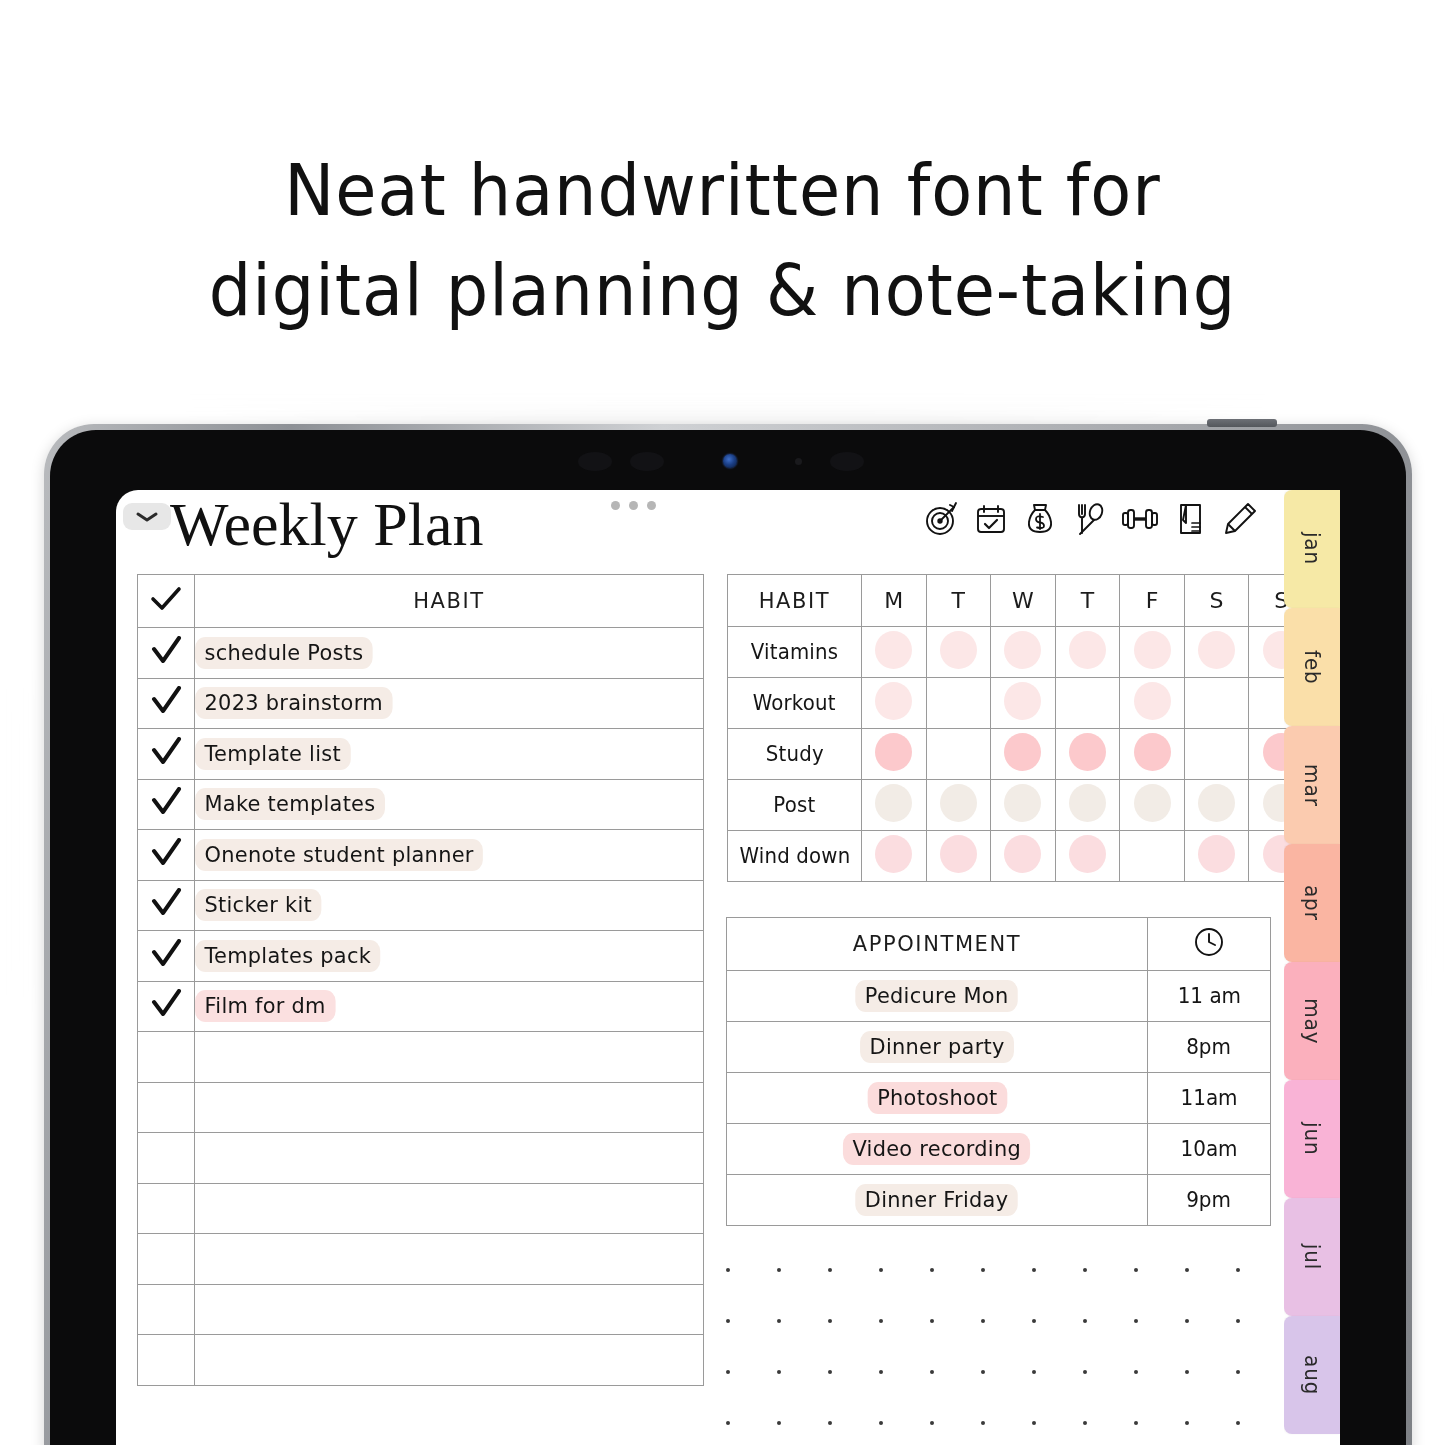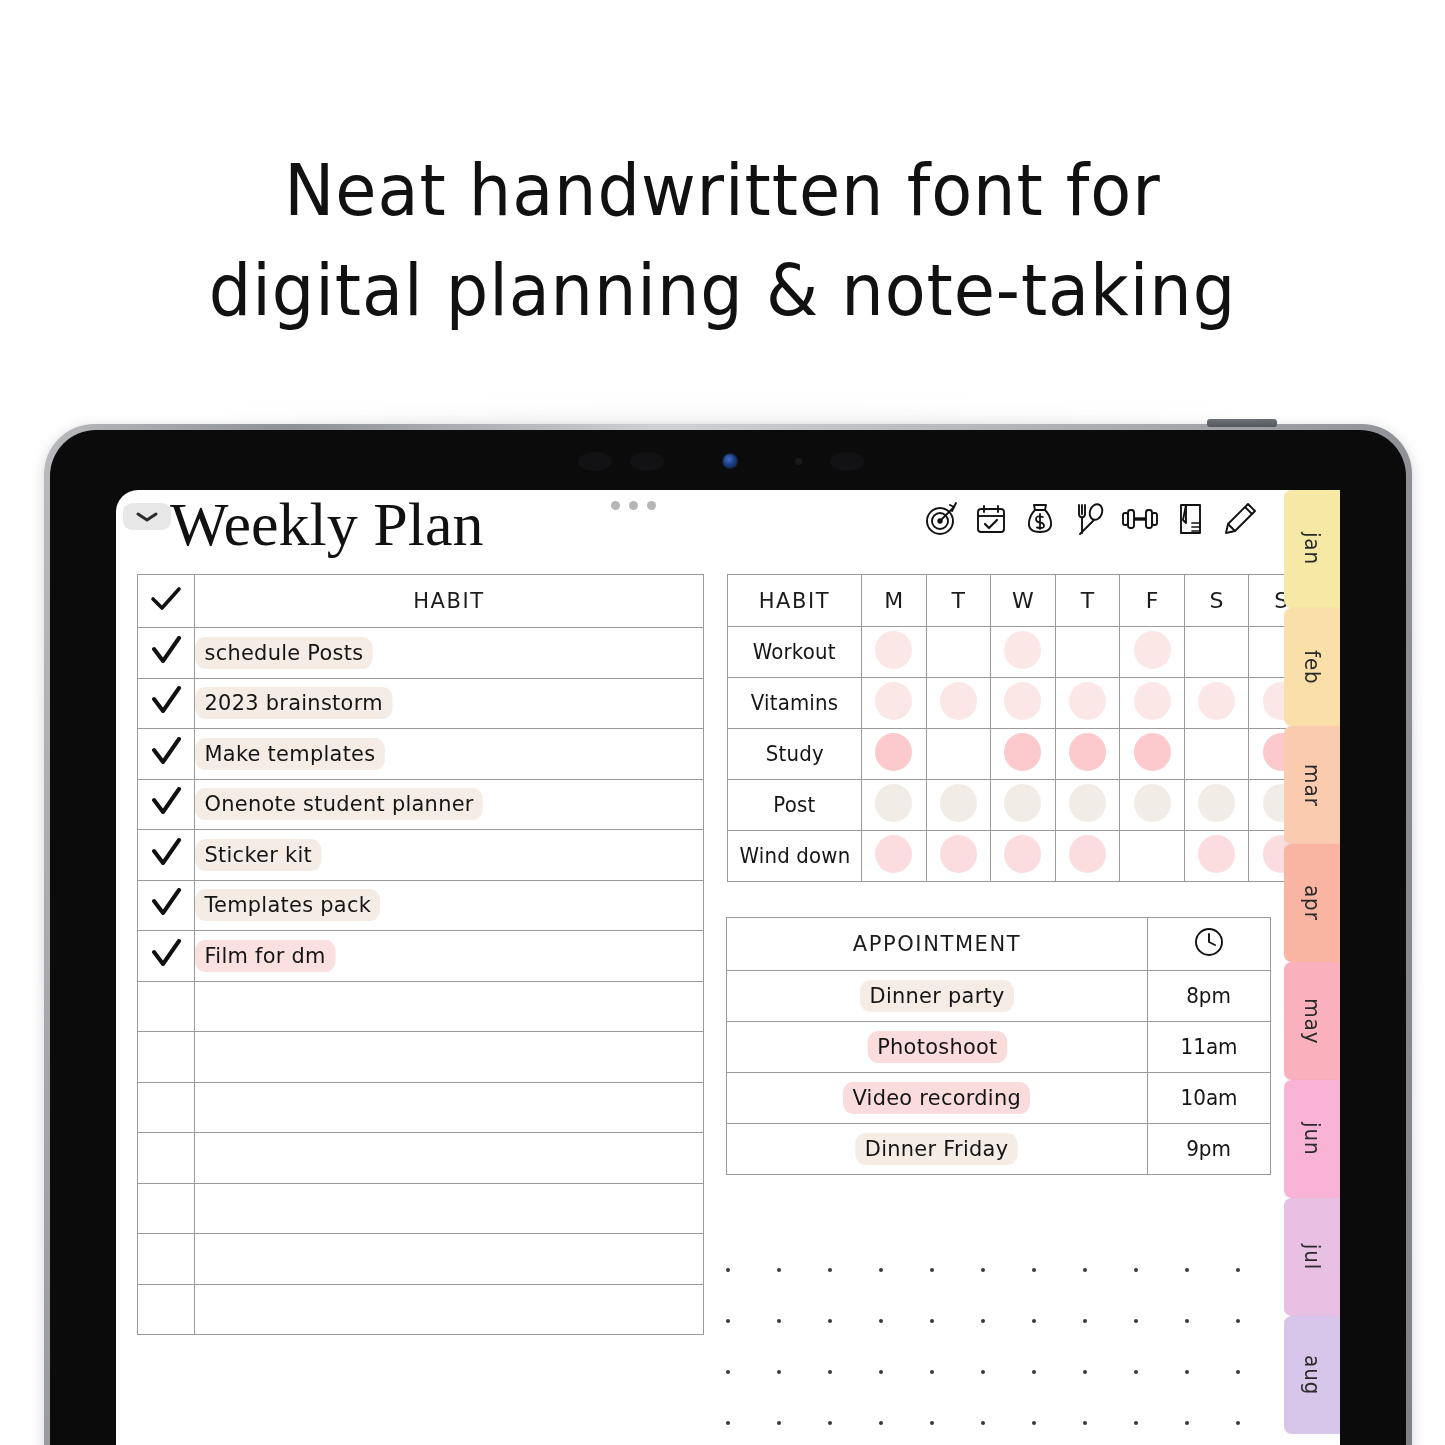--- a/index.html
+++ b/index.html
@@ -486,20 +486,26 @@
         <tr>
           <td class="col-check check-cell"><svg width="34" height="30" viewBox="0 0 34 30">
               <path d="M5 13 L14 25 L30 2" fill="none" stroke="#111" stroke-width="4" stroke-linecap="round" stroke-linejoin="round"></path>
             </svg></td>
           <td class="task-cell"><span class="task-text" style="background: rgb(245, 236, 230);">2023 brainstorm</span></td>
         </tr>
         <tr>
           <td class="col-check check-cell"><svg width="34" height="30" viewBox="0 0 34 30">
               <path d="M5 13 L14 25 L30 2" fill="none" stroke="#111" stroke-width="4" stroke-linecap="round" stroke-linejoin="round"></path>
             </svg></td>
+          <td class="task-cell"><span class="task-text" style="background: rgb(245, 236, 230);">Template list</span></td>
+        </tr>
+        <tr>
+          <td class="col-check check-cell"><svg width="34" height="30" viewBox="0 0 34 30">
+              <path d="M5 13 L14 25 L30 2" fill="none" stroke="#111" stroke-width="4" stroke-linecap="round" stroke-linejoin="round"></path>
+            </svg></td>
           <td class="task-cell"><span class="task-text" style="background: rgb(245, 236, 230);">Make templates</span></td>
         </tr>
         <tr>
           <td class="col-check check-cell"><svg width="34" height="30" viewBox="0 0 34 30">
               <path d="M5 13 L14 25 L30 2" fill="none" stroke="#111" stroke-width="4" stroke-linecap="round" stroke-linejoin="round"></path>
             </svg></td>
           <td class="task-cell"><span class="task-text" style="background: rgb(245, 236, 230);">Onenote student planner</span></td>
         </tr>
         <tr>
           <td class="col-check check-cell"><svg width="34" height="30" viewBox="0 0 34 30">
@@ -558,38 +564,38 @@
         <th class="th-day">T</th>
         <th class="th-day">W</th>
         <th class="th-day">T</th>
         <th class="th-day">F</th>
         <th class="th-day">S</th>
         <th class="th-day">S</th>
       </tr>
     </thead>
     <tbody id="habit-body">
         <tr>
+          <td class="col-habit"><span class="habit-name">Vitamins</span></td>
+          <td><span class="habit-dot" style="background: rgb(252, 231, 231);"></span></td>
+          <td><span class="habit-dot" style="background: rgb(252, 231, 231);"></span></td>
+          <td><span class="habit-dot" style="background: rgb(252, 231, 231);"></span></td>
+          <td><span class="habit-dot" style="background: rgb(252, 231, 231);"></span></td>
+          <td><span class="habit-dot" style="background: rgb(252, 231, 231);"></span></td>
+          <td><span class="habit-dot" style="background: rgb(252, 231, 231);"></span></td>
+          <td><span class="habit-dot" style="background: rgb(252, 231, 231);"></span></td>
+        </tr>
+        <tr>
           <td class="col-habit"><span class="habit-name">Workout</span></td>
           <td><span class="habit-dot" style="background: rgb(252, 231, 231);"></span></td>
           <td></td>
           <td><span class="habit-dot" style="background: rgb(252, 231, 231);"></span></td>
           <td></td>
           <td><span class="habit-dot" style="background: rgb(252, 231, 231);"></span></td>
           <td></td>
           <td></td>
-        </tr>
-        <tr>
-          <td class="col-habit"><span class="habit-name">Vitamins</span></td>
-          <td><span class="habit-dot" style="background: rgb(252, 231, 231);"></span></td>
-          <td><span class="habit-dot" style="background: rgb(252, 231, 231);"></span></td>
-          <td><span class="habit-dot" style="background: rgb(252, 231, 231);"></span></td>
-          <td><span class="habit-dot" style="background: rgb(252, 231, 231);"></span></td>
-          <td><span class="habit-dot" style="background: rgb(252, 231, 231);"></span></td>
-          <td><span class="habit-dot" style="background: rgb(252, 231, 231);"></span></td>
-          <td><span class="habit-dot" style="background: rgb(252, 231, 231);"></span></td>
         </tr>
         <tr>
           <td class="col-habit"><span class="habit-name">Study</span></td>
           <td><span class="habit-dot" style="background: rgb(252, 201, 204);"></span></td>
           <td></td>
           <td><span class="habit-dot" style="background: rgb(252, 201, 204);"></span></td>
           <td><span class="habit-dot" style="background: rgb(252, 201, 204);"></span></td>
           <td><span class="habit-dot" style="background: rgb(252, 201, 204);"></span></td>
           <td></td>
           <td><span class="habit-dot" style="background: rgb(252, 201, 204);"></span></td>
@@ -623,20 +629,24 @@
         <th class="th-appt">APPOINTMENT</th>
         <th class="col-time">
           <svg width="32" height="32" viewBox="0 0 32 32">
             <circle cx="16" cy="16" r="13" fill="none" stroke="#121212" stroke-width="1.9"></circle>
             <path d="M16 8 V16 L22 19" fill="none" stroke="#121212" stroke-width="1.9" stroke-linecap="round" stroke-linejoin="round"></path>
           </svg>
         </th>
       </tr>
     </thead>
     <tbody id="appt-body">
+        <tr>
+          <td><span class="appt-text" style="background: rgb(245, 236, 230);">Pedicure Mon</span></td>
+          <td class="col-time"><span class="appt-time">11 am</span></td>
+        </tr>
         <tr>
           <td><span class="appt-text" style="background: rgb(245, 236, 230);">Dinner party</span></td>
           <td class="col-time"><span class="appt-time">8pm</span></td>
         </tr>
         <tr>
           <td><span class="appt-text" style="background: rgb(251, 220, 220);">Photoshoot</span></td>
           <td class="col-time"><span class="appt-time">11am</span></td>
         </tr>
         <tr>
           <td><span class="appt-text" style="background: rgb(251, 220, 220);">Video recording</span></td>

